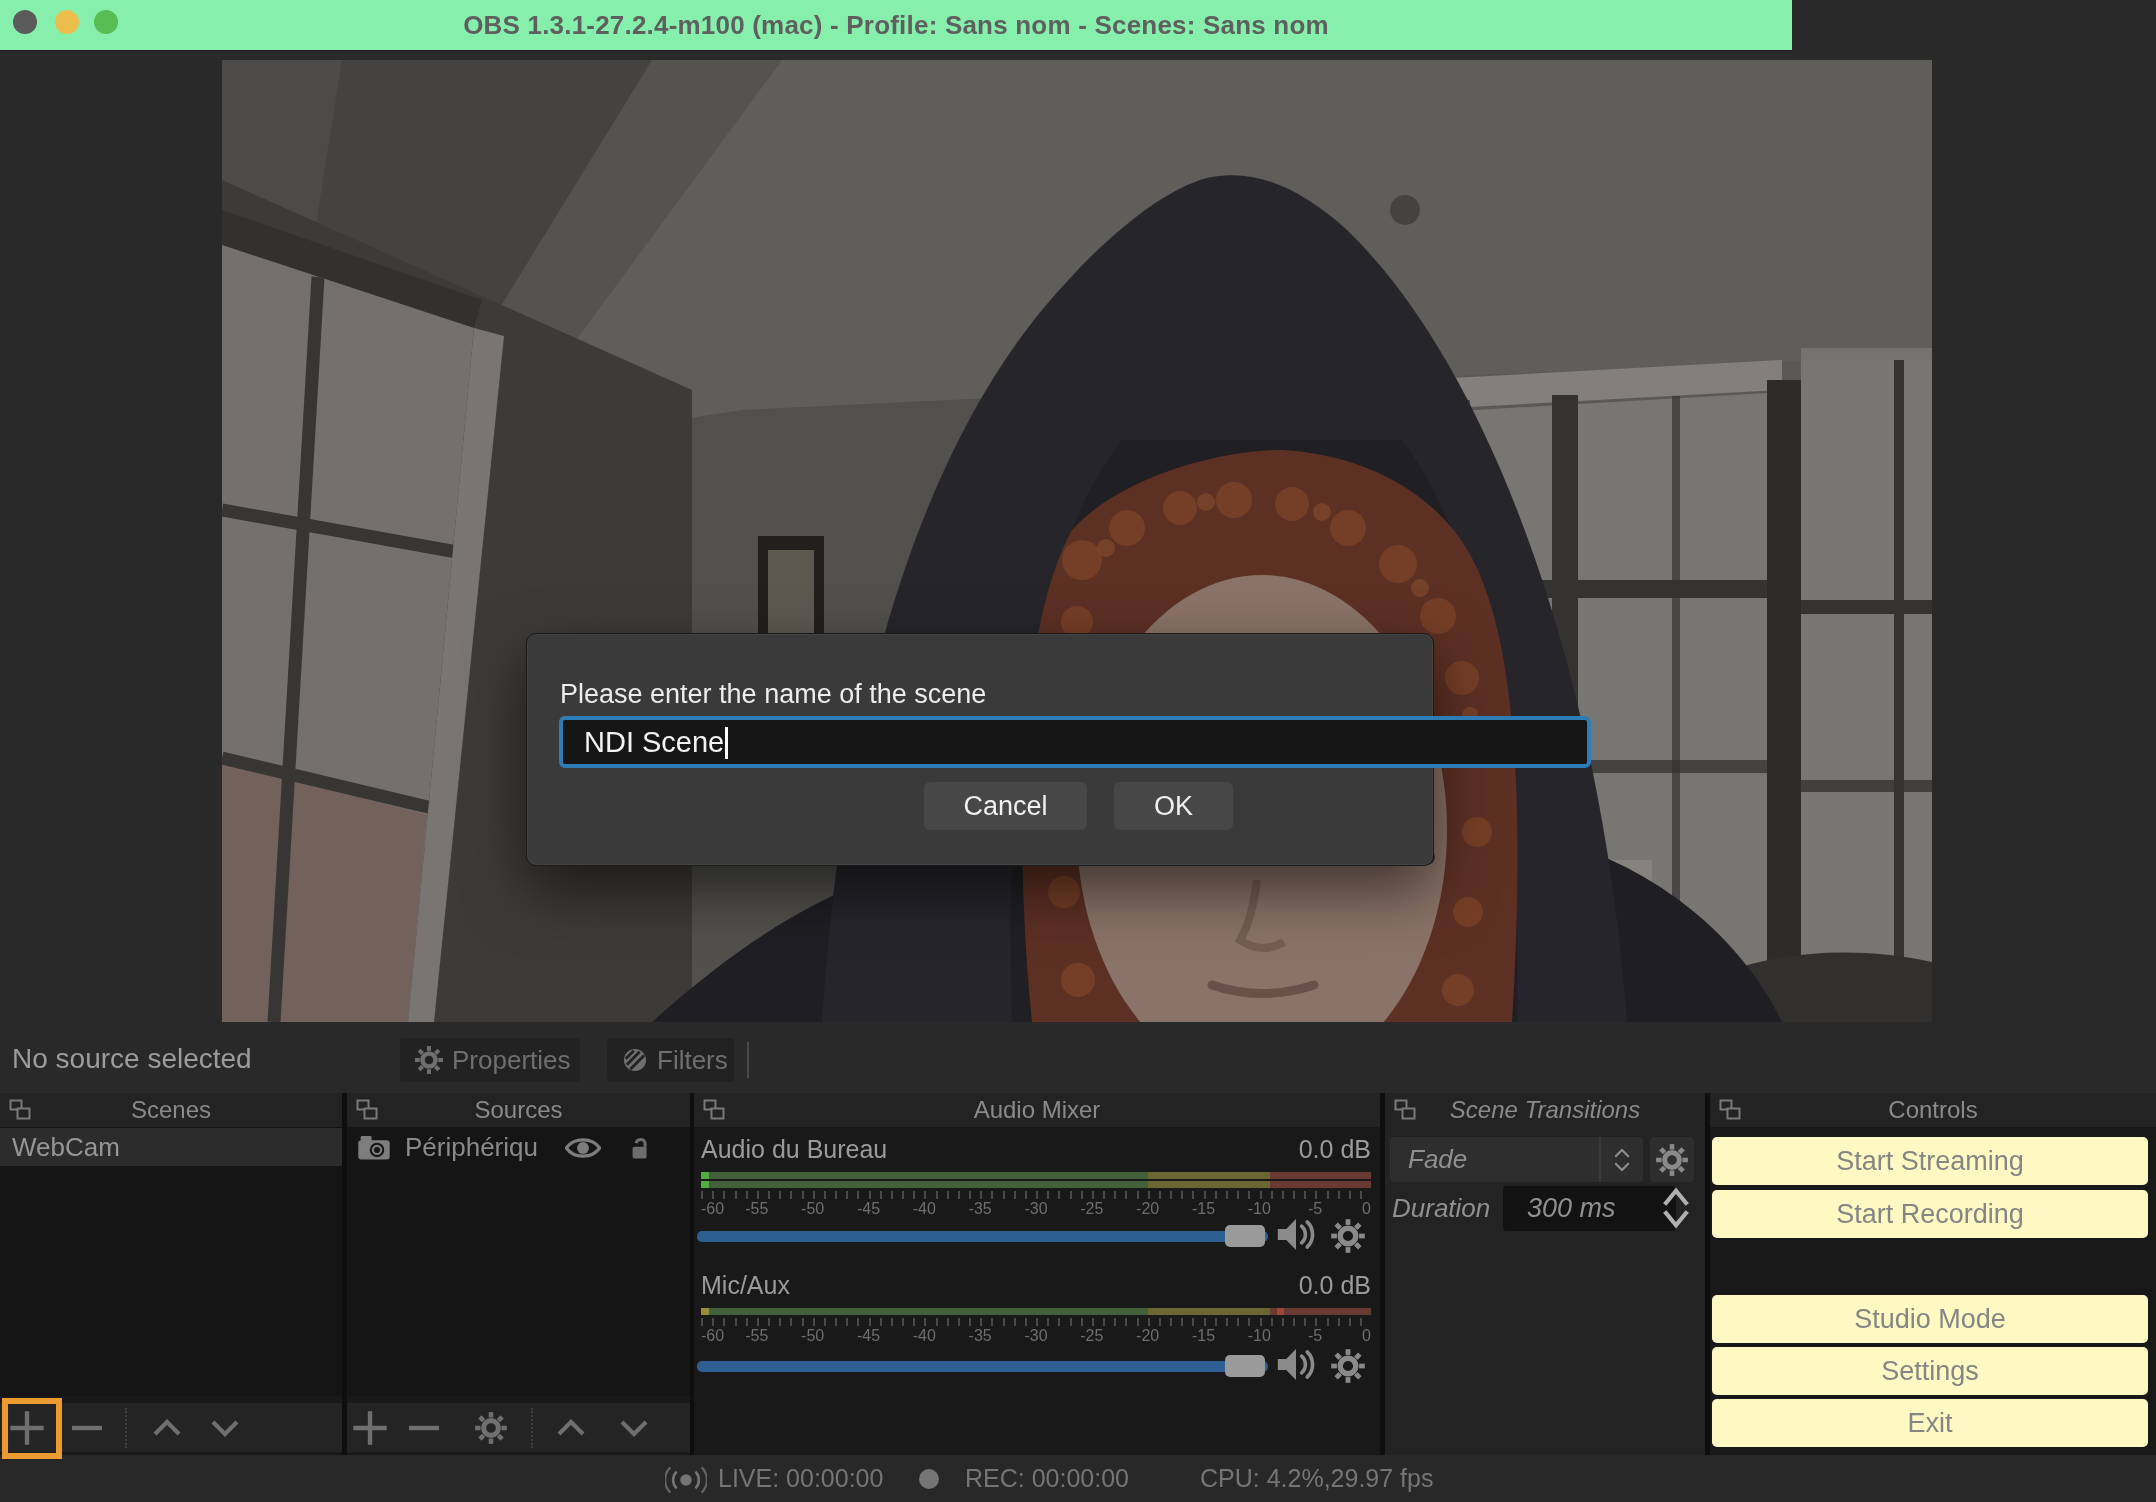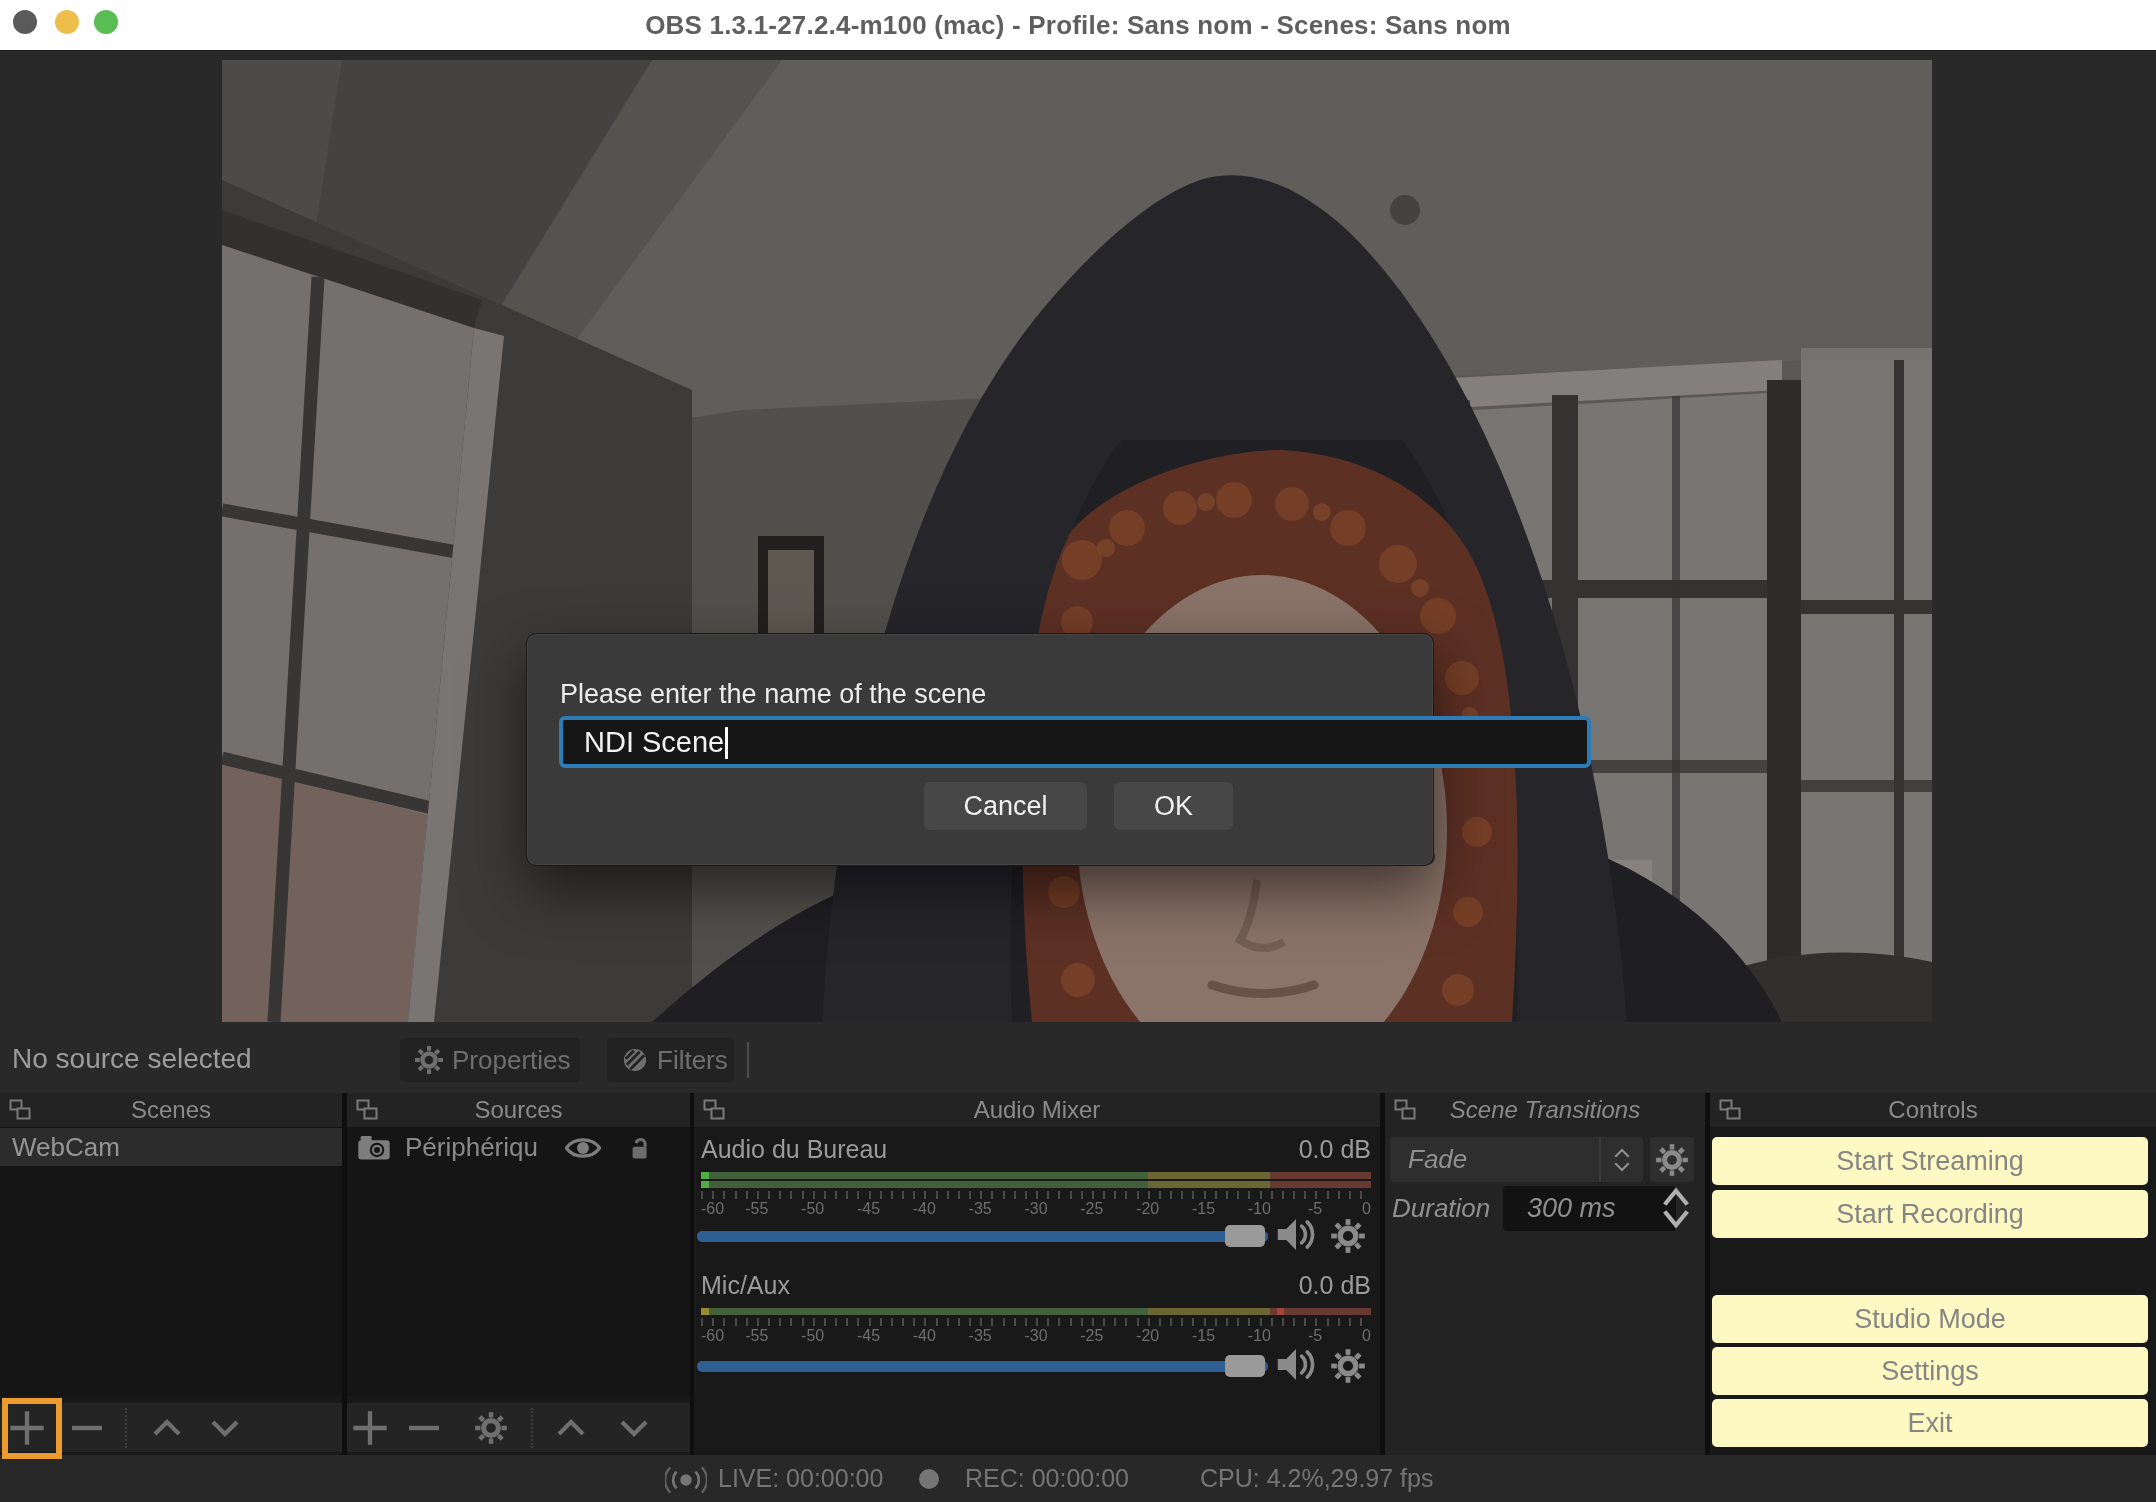--- a/index.html
+++ b/index.html
@@ -1,20 +1,20 @@
 <!DOCTYPE html>
 <html style="--accent-blue: #2e7cb5; --annotation-orange: #ec9b30; --slider-blue: #2e5f93; --meter-green: #42603a; --meter-yellow: #6b6733; --meter-red: #693a32; --meter-green-bright: #4fae3f; --meter-yellow-bright: #9a8b36; --meter-red-bright: #a34536; --traffic-gray: #5a5a5a; --traffic-yellow: #eebe4d; --traffic-green: #58bd52;"><head>
 <meta charset="utf-8">
 <style>
   html,body{margin:0;padding:0;background:#000;}
   body{font-family:"Liberation Sans","DejaVu Sans",sans-serif;}
   .app{position:relative;width:2156px;height:1502px;background:#292929;overflow:hidden;}
 
   
-  .titlebar{position:absolute;left:0;top:0;width:2156px;height:50px;background:#ffffff;border-bottom:1px solid #1d1d1d;}
+  .titlebar{position:absolute;left:0;top:0;width:1792px;height:50px;background:#86efac;border-bottom:1px solid #1d1d1d;}
   .tl{position:absolute;top:10px;width:24px;height:24px;border-radius:50%;}
   .tl.close{left:13px;background:var(--traffic-gray,#5a5a5a);}
   .tl.min{left:55px;background:var(--traffic-yellow,#eebe4d);}
   .tl.max{left:94px;background:var(--traffic-green,#58bd52);}
   .wintitle{position:absolute;left:0;right:0;top:0;height:50px;line-height:50px;text-align:center;
     color:#5f5f5f;font-size:26px;font-weight:bold;letter-spacing:.2px;}
 
   
   .preview{position:absolute;left:222px;top:60px;width:1710px;height:962px;background:#555;overflow:hidden;}
   .preview svg{display:block;}

